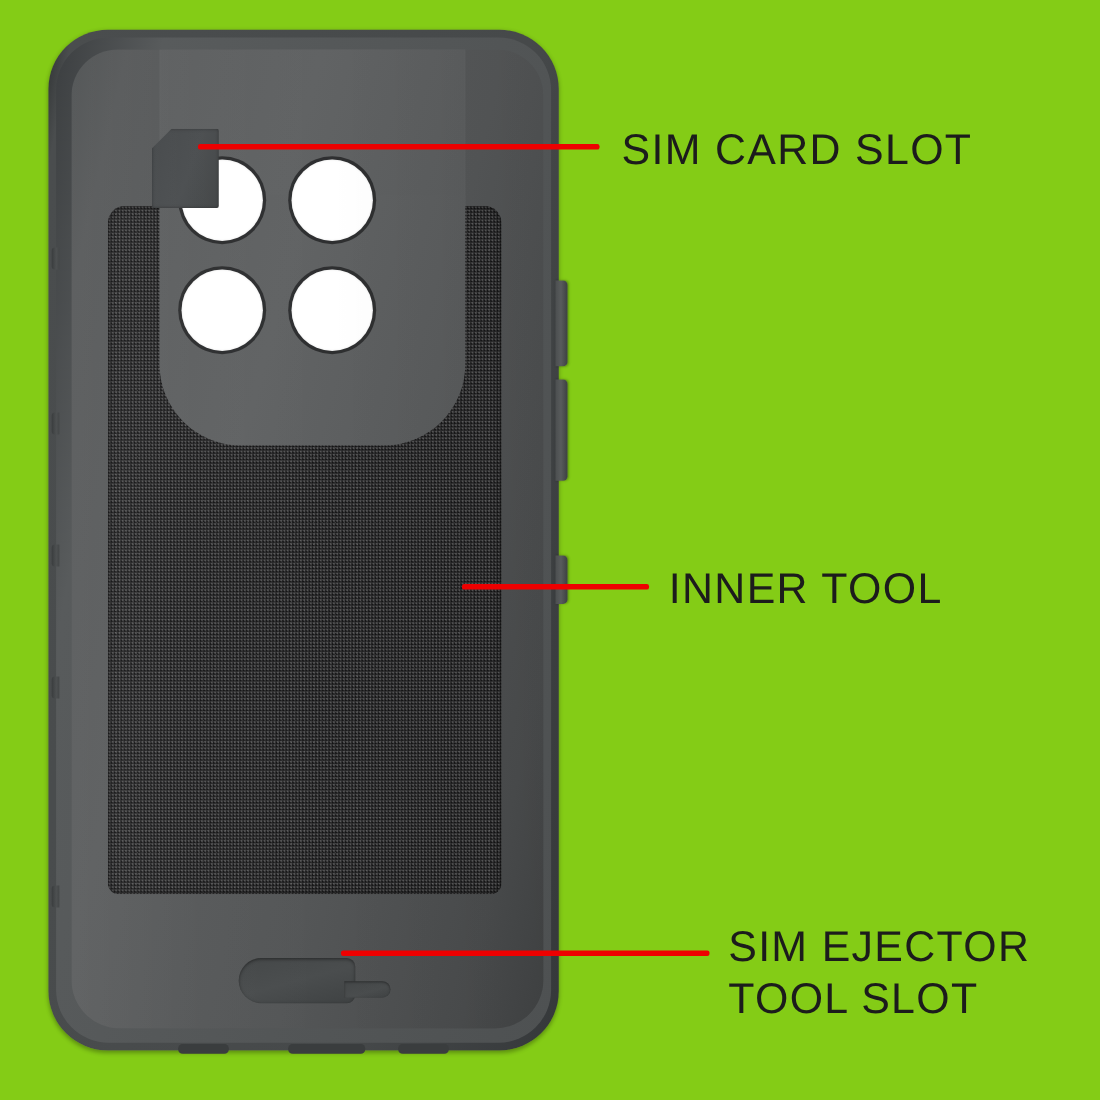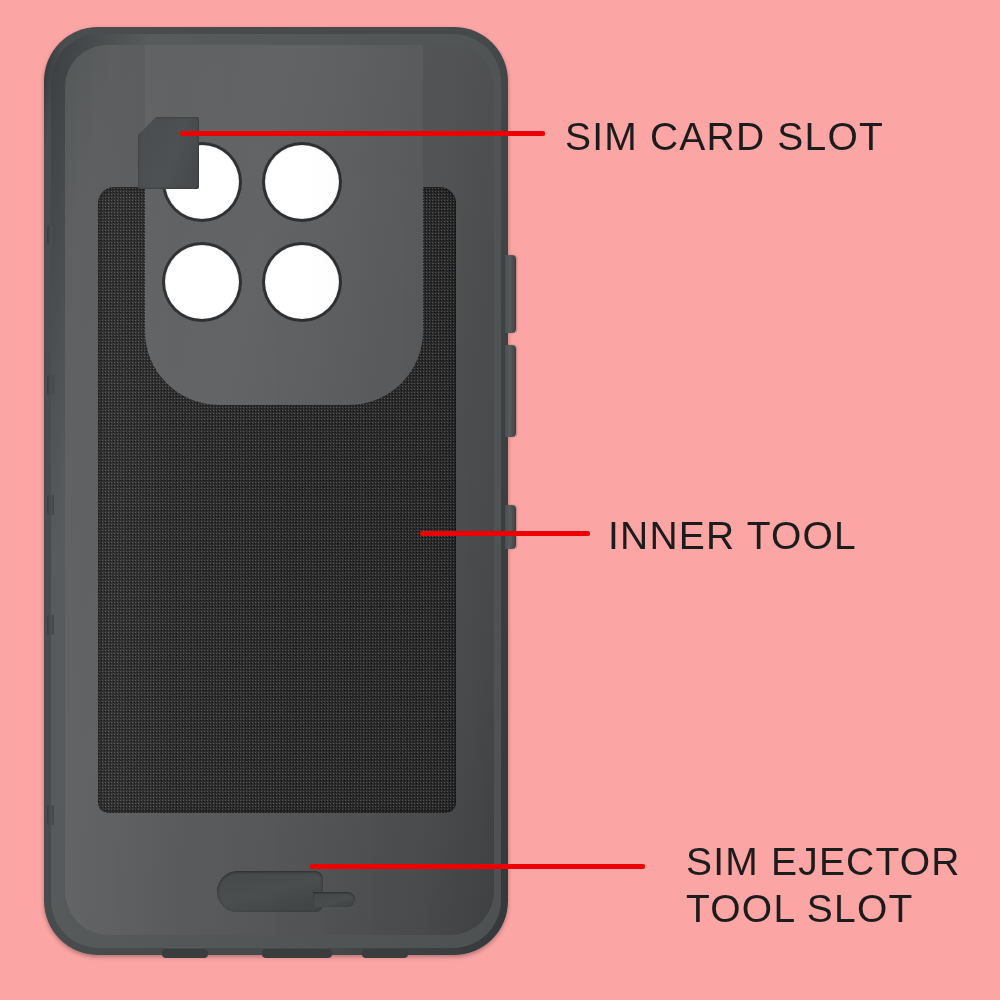--- a/index.html
+++ b/index.html
@@ -8,21 +8,21 @@
     padding: 0;
     background: #ffffff;
   }
   body {
     font-family: "Liberation Sans", sans-serif;
   }
   #stage {
     position: relative;
     width: 1000px;
     height: 1000px;
-    background: #fca5a5;
+    background: #84cc16;
     overflow: hidden;
   }
 
   
   .case-wrap {
     position: absolute;
     left: 44px;
     top: 27px;
     width: 464px;
     height: 928px;
@@ -281,17 +281,17 @@
       <div class="inner-sheen"></div>
     </div>
   </div>
 
   <div id="annotation-layer">
       <div class="lead" style="left: 180px; top: 131px; width: 365px;"></div>
       <div class="anno-text" style="left: 565px; top: 113px;">SIM CARD SLOT</div>
       <div class="lead" style="left: 420px; top: 531px; width: 170px;"></div>
       <div class="anno-text" style="left: 608px; top: 512px;">INNER TOOL</div>
       <div class="lead" style="left: 310px; top: 864px; width: 335px;"></div>
-      <div class="anno-text" style="left: 662px; top: 838px; margin-left: 24px;">SIM EJECTOR
+      <div class="anno-text" style="left: 662px; top: 838px;">SIM EJECTOR
 TOOL SLOT</div>
     </div>
 
 </div>
 
 </body></html>

